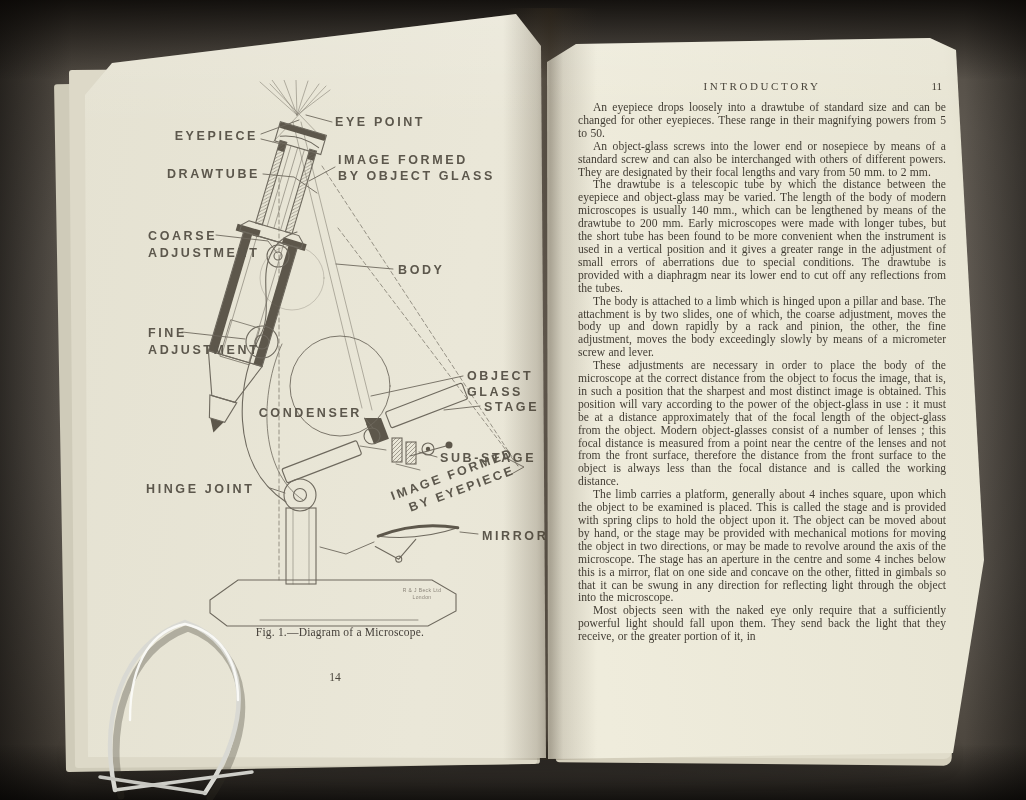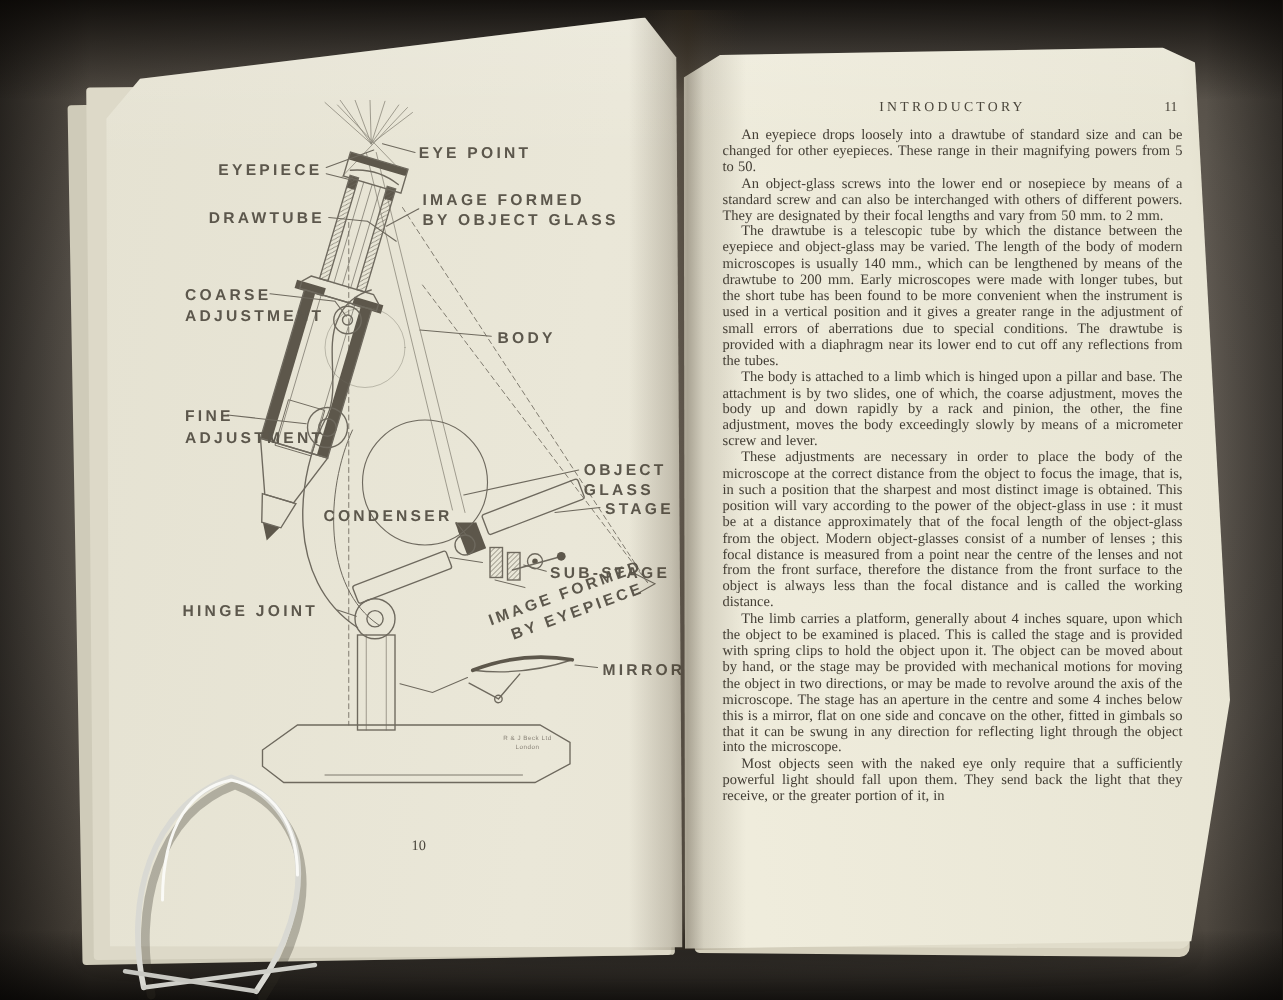--- a/index.html
+++ b/index.html
@@ -206,21 +206,22 @@
     <text x="374" y="331">STAGE</text>
     <text x="330" y="382">SUB-STAGE</text>
     <text x="36" y="413">HINGE JOINT</text>
     <text x="282" y="400" transform="rotate(-20 340 408)">IMAGE FORMED</text>
     <text x="295" y="417" transform="rotate(-20 340 408)">BY EYEPIECE</text>
     <text x="372" y="460">MIRROR</text>
     <text class="tiny" x="312" y="512" text-anchor="middle">R &amp; J Beck Ltd</text>
     <text class="tiny" x="312" y="519" text-anchor="middle">London</text>
   </svg>
 
-  <div class="lp-num">10</div>
+  <div class="caption">Fig. 1.—Diagram of a Microscope.</div>
+  <div class="lp-num">14</div>
 
   <div class="rp">
     <div class="rp-head">
       <div class="rp-title">INTRODUCTORY</div>
       <div class="rp-pnum">11</div>
     </div>
     <p>An eyepiece drops loosely into a drawtube of standard size and can be changed for other eyepieces.  These range in their magnifying powers from 5 to 50.</p>
     <p>An object-glass screws into the lower end or nosepiece by means of a standard screw and can also be interchanged with others of different powers.  They are designated by their focal lengths and vary from 50 mm. to 2 mm.</p>
     <p>The drawtube is a telescopic tube by which the distance between the eyepiece and object-glass may be varied.  The length of the body of modern microscopes is usually 140 mm., which can be lengthened by means of the drawtube to 200 mm.  Early microscopes were made with longer tubes, but the short tube has been found to be more convenient when the instrument is used in a vertical position and it gives a greater range in the adjustment of small errors of aberrations due to special conditions.  The drawtube is provided with a diaphragm near its lower end to cut off any reflections from the tubes.</p>
     <p>The body is attached to a limb which is hinged upon a pillar and base.  The attachment is by two slides, one of which, the coarse adjustment, moves the body up and down rapidly by a rack and pinion, the other, the fine adjustment, moves the body exceedingly slowly by means of a micrometer screw and lever.</p>

